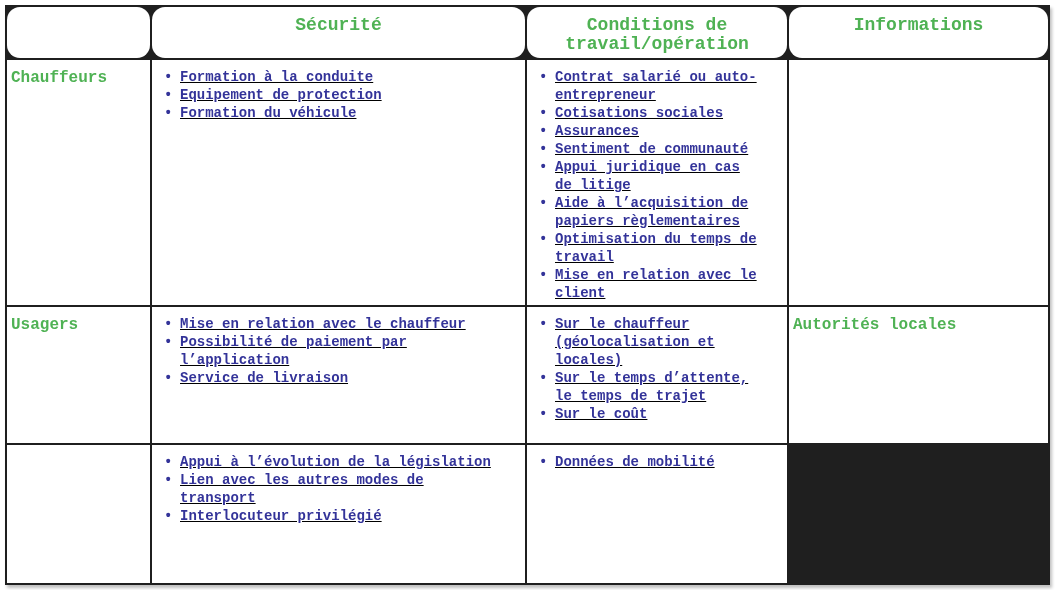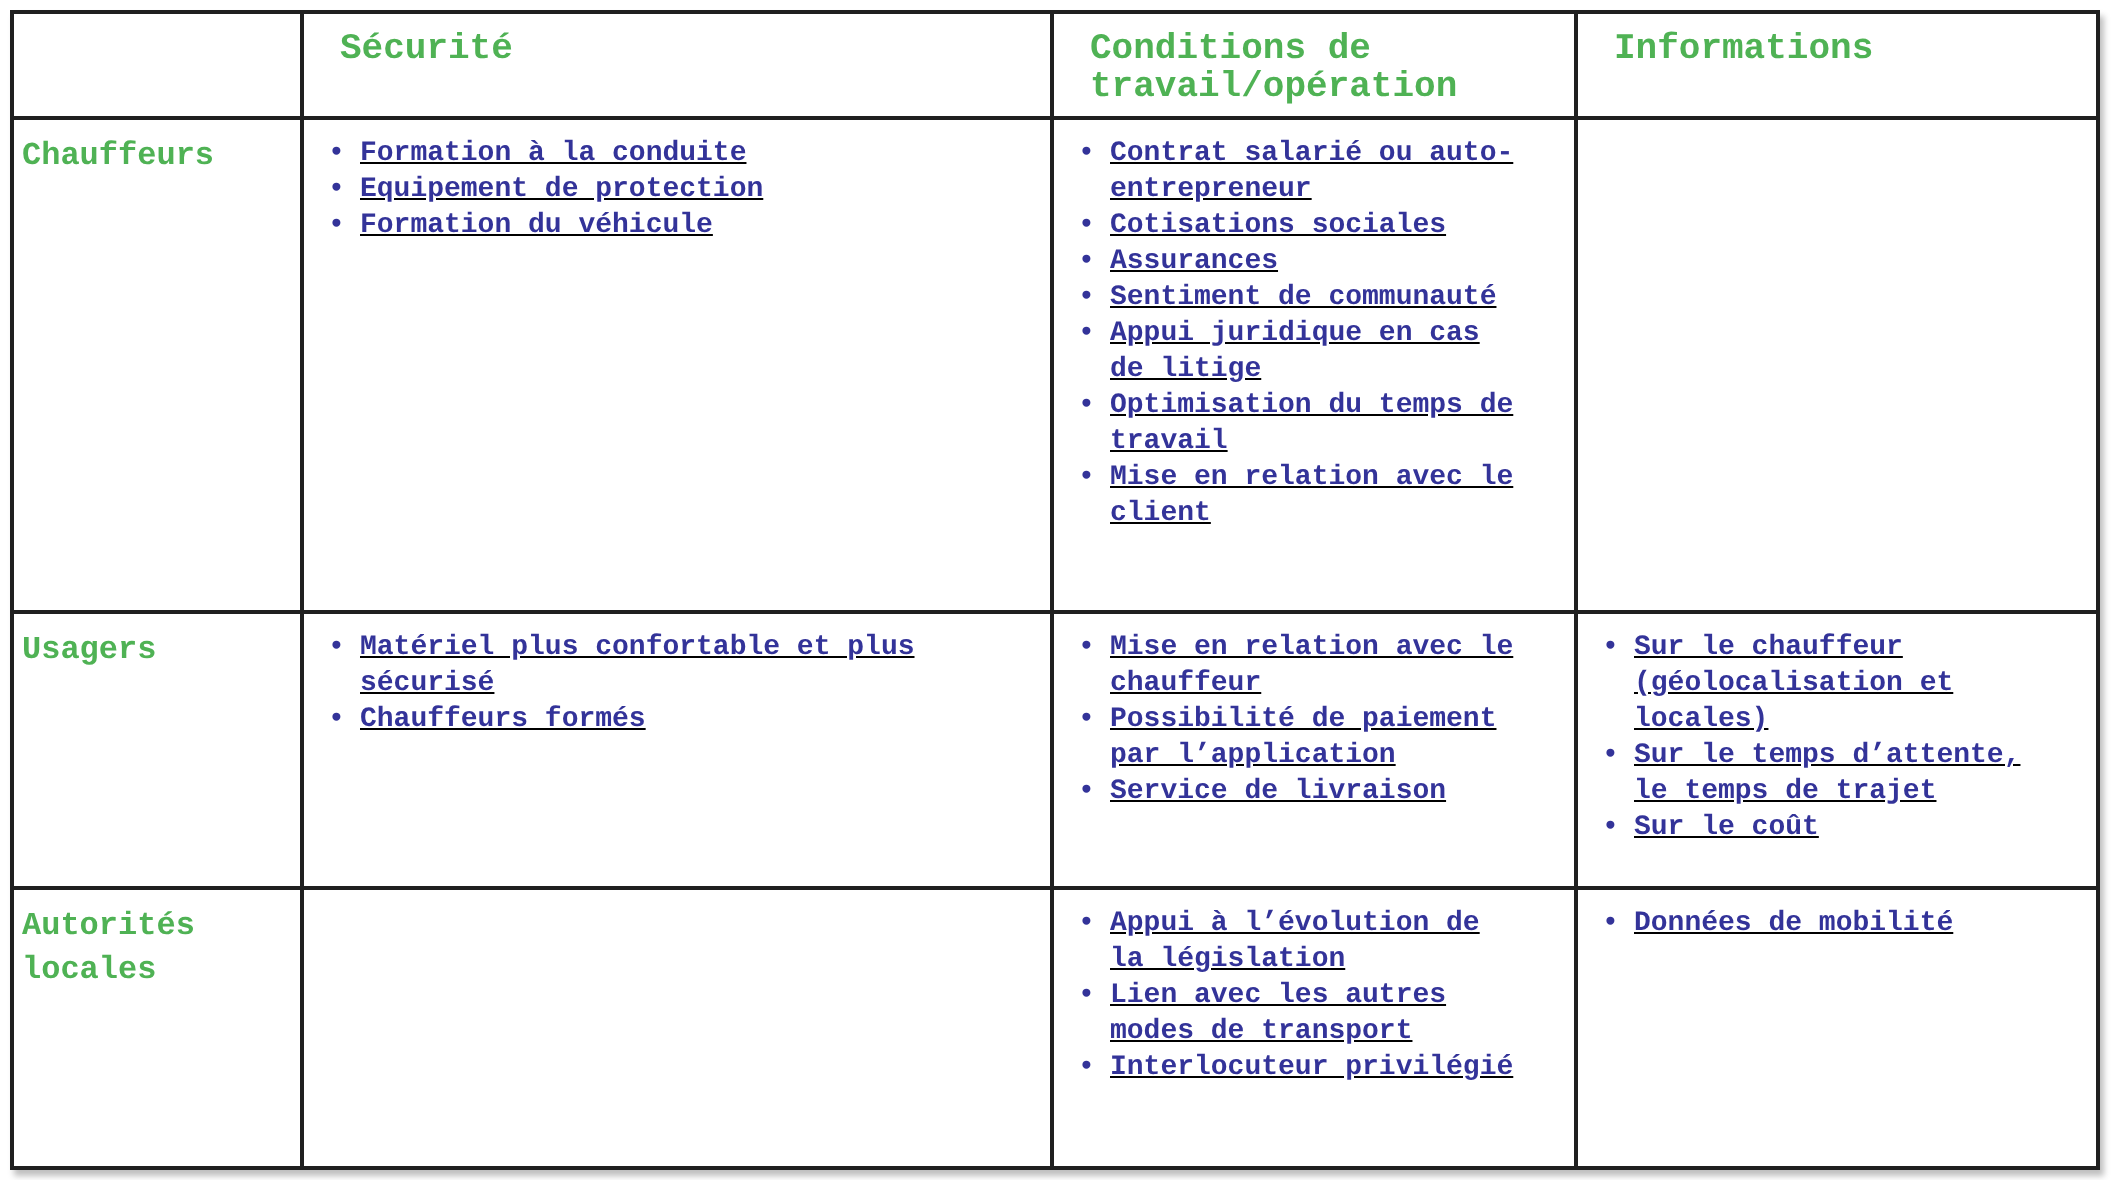--- a/index.html
+++ b/index.html
@@ -35,22 +35,23 @@
     background: #ffffff;
     box-sizing: border-box;
     overflow: hidden;
   }
 
   .th {
     color: var(--header-green);
     font-size: 18px;
     line-height: 19px;
     font-weight: bold;
-    text-align: left;
+    text-align: center;
     padding: 9px 18px 0 18px;
+    border-radius: 13px;
   }
 
   .rowlabel {
     color: var(--header-green);
     font-size: 16px;
     line-height: 22px;
     font-weight: bold;
     padding: 7px 4px 0 4px;
   }
 
@@ -99,35 +100,30 @@
         <li>Formation du véhicule</li>
       </ul>
   </div>
   <div class="cell td">
     <ul>
         <li>Contrat salarié ou auto-entrepreneur</li>
         <li>Cotisations sociales</li>
         <li>Assurances</li>
         <li>Sentiment de communauté</li>
         <li>Appui juridique en cas de litige</li>
+        <li>Aide à l’acquisition de papiers règlementaires</li>
         <li>Optimisation du temps de travail</li>
         <li>Mise en relation avec le client</li>
       </ul>
   </div>
   <div class="cell td">
     <ul></ul>
   </div>
 
   <div class="cell rowlabel">Usagers</div>
-  <div class="cell td">
-    <ul>
-        <li>Matériel plus confortable et plus sécurisé</li>
-        <li>Chauffeurs formés</li>
-      </ul>
-  </div>
   <div class="cell td">
     <ul>
         <li>Mise en relation avec le chauffeur</li>
         <li>Possibilité de paiement par l’application</li>
         <li>Service de livraison</li>
       </ul>
   </div>
   <div class="cell td">
     <ul>
         <li>Sur le chauffeur (géolocalisation et locales)</li>

